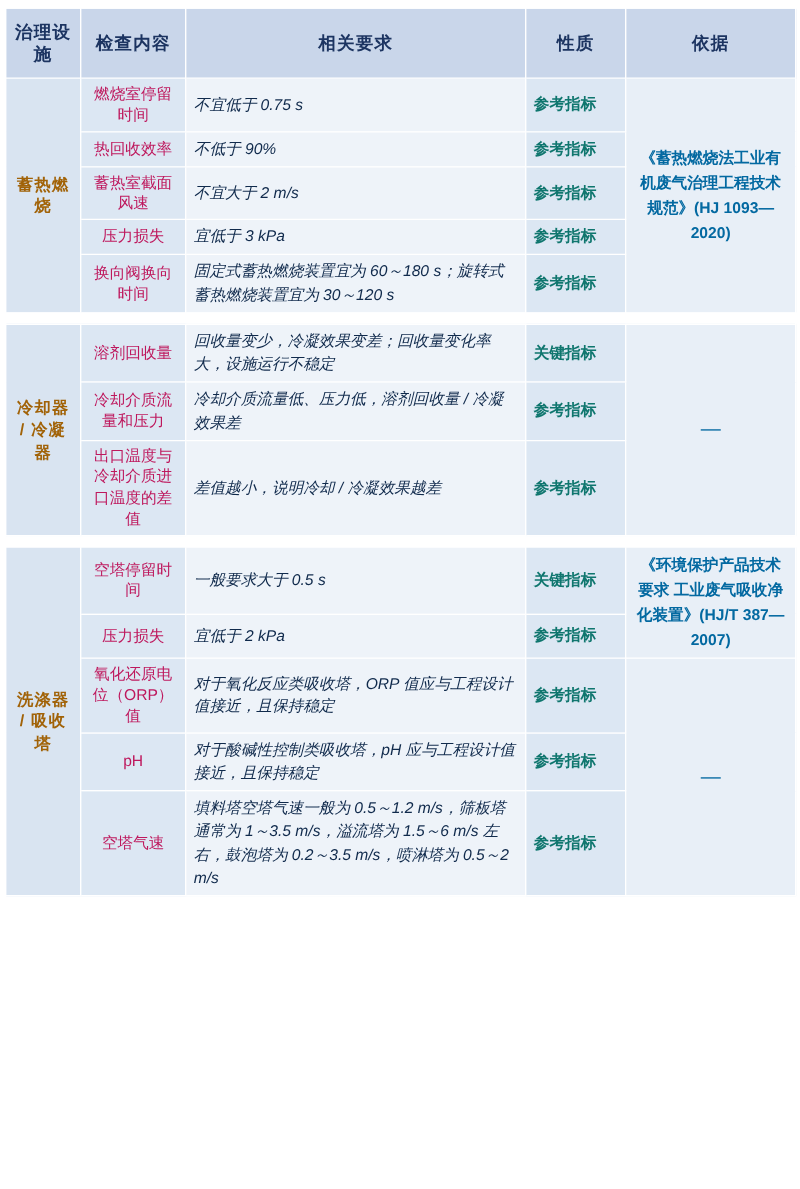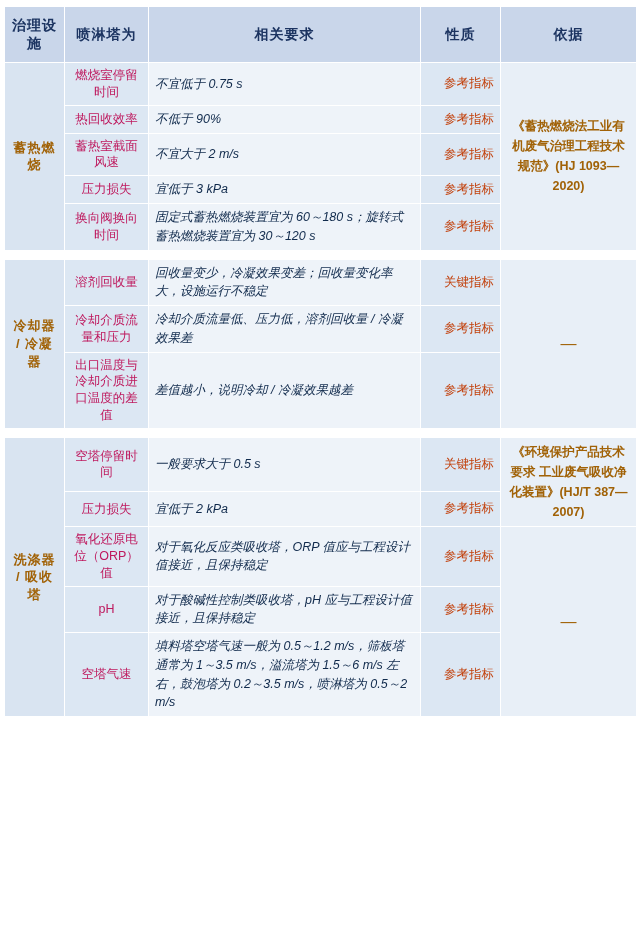--- a/index.html
+++ b/index.html
@@ -68,28 +68,28 @@
   td.req {
     background: #eef3f9;
     color: #102a4c;
     text-align: left;
     font-size: 12.5px;
     line-height: 1.5;
     font-style: italic;
   }
   td.nature {
     background: #dce7f3;
-    color: #c2410c;
-    text-align: right;
-    font-size: 12.5px;
-    font-weight: normal;
+    color: #0f766e;
+    text-align: left;
+    font-size: 12.5px;
+    font-weight: bold;
   }
   td.basis {
     background: #e8eff7;
-    color: #a16207;
+    color: #0369a1;
     text-align: center;
     font-size: 12.5px;
     font-weight: bold;
     line-height: 1.6;
   }
   td.basis .dash {
     font-size: 16px;
     font-weight: normal;
   }
   .group-gap td {
@@ -107,21 +107,21 @@
     <colgroup>
       <col class="c0">
         <col class="c1">
         <col class="c2">
         <col class="c3">
         <col class="c4">
     </colgroup>
     <thead>
       <tr>
         <th>治理设施</th>
-        <th>喷淋塔为</th>
+        <th>检查内容</th>
         <th>相关要求</th>
         <th>性质</th>
         <th>依据</th>
       </tr>
     </thead>
     <tbody>
 
       <tr>
         <td class="facility" rowspan="5">蓄热燃烧</td>
         <td class="item">燃烧室停留时间</td>

